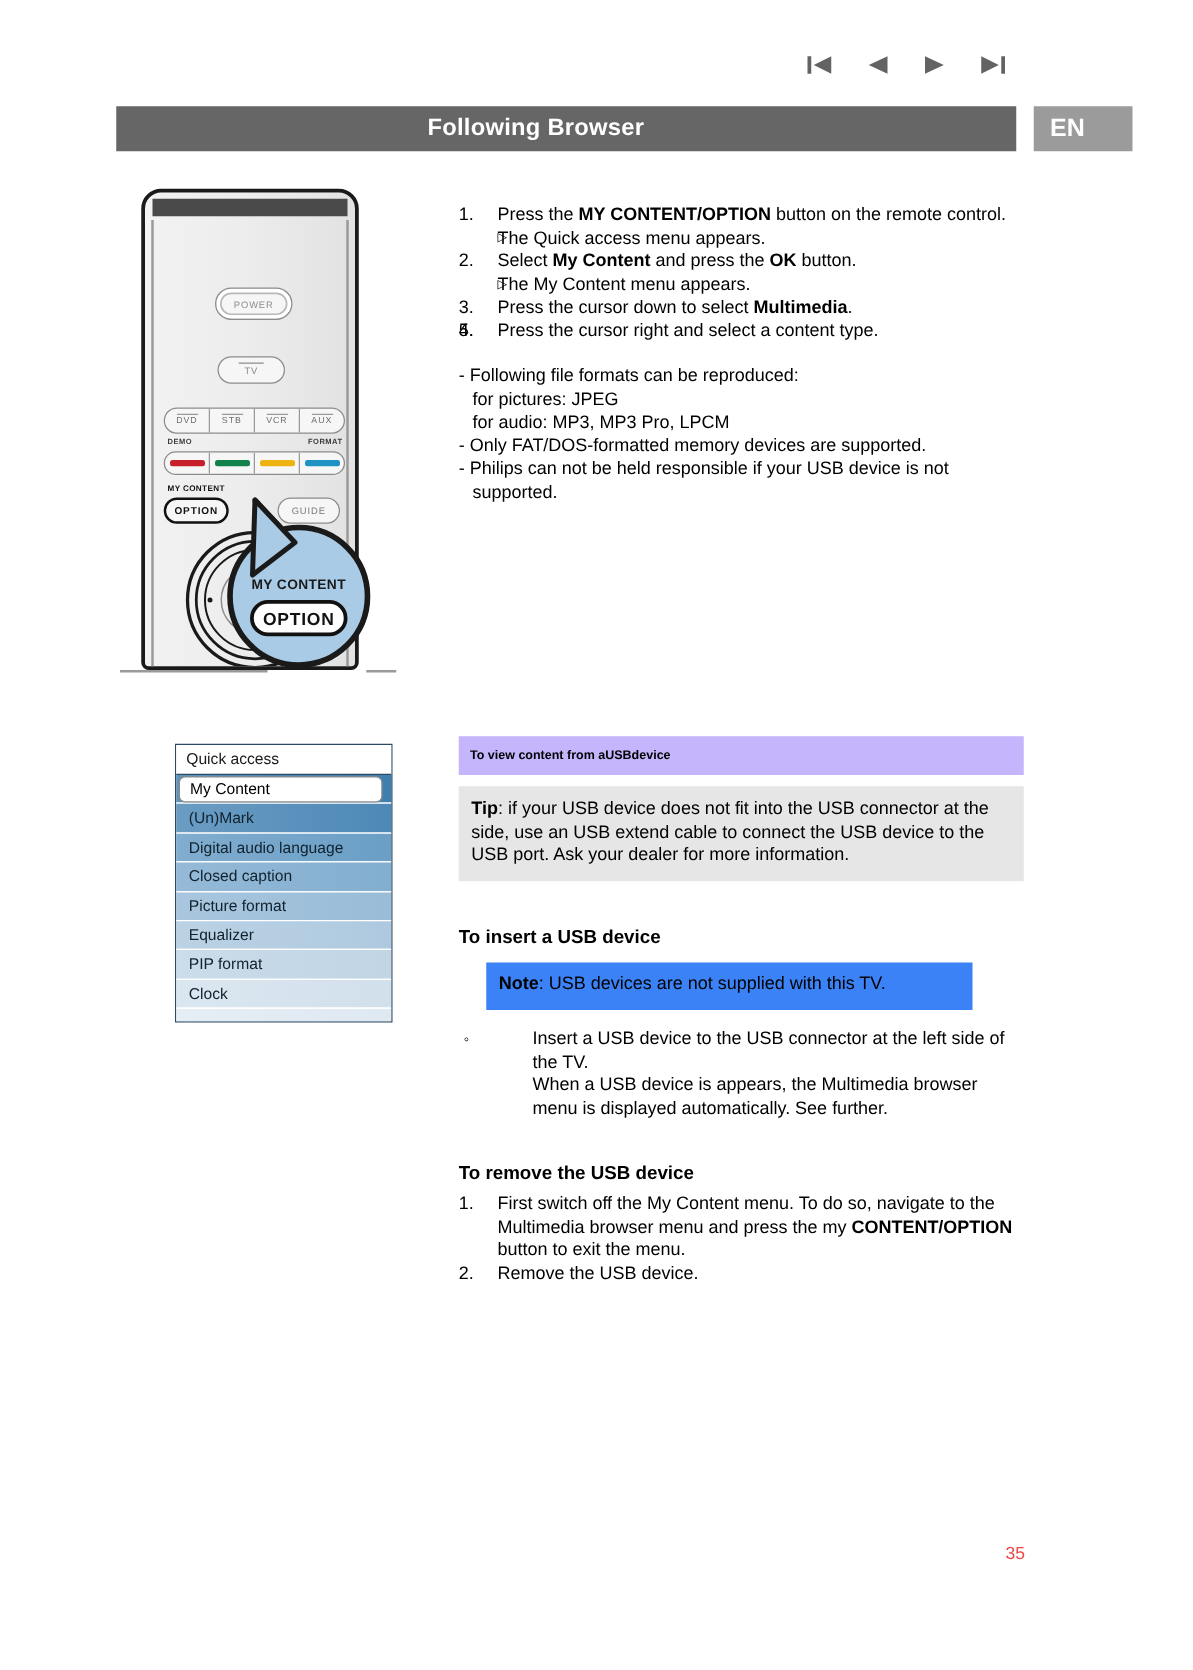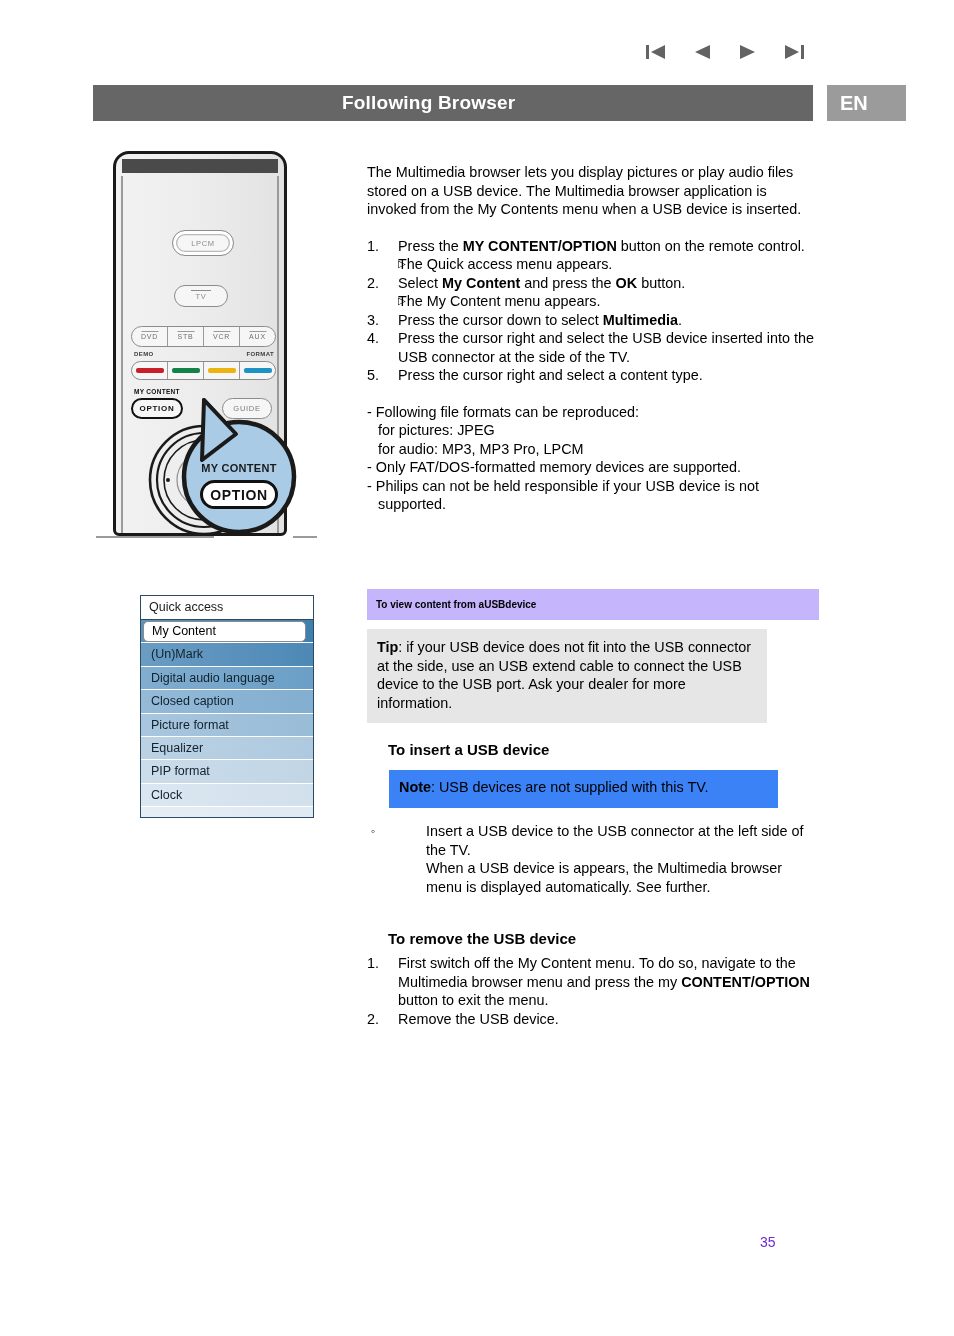--- a/index.html
+++ b/index.html
@@ -297,21 +297,21 @@
     display: flex;
     align-items: center;
     padding-left: 9px;
     box-sizing: border-box;
     font-size: 10px;
     font-weight: bold;
   }
   .tipbox {
     position: absolute;
     left: 367px;
-    width: 400px;
+    width: 452px;
     background: #e6e6e6;
     padding: 9px 10px 11px 10px;
     box-sizing: border-box;
     font-size: 14.4px;
     line-height: 18.5px;
   }
   .notebox {
     position: absolute;
     left: 389px;
     width: 389px;
@@ -320,37 +320,36 @@
     box-sizing: border-box;
     font-size: 14.4px;
     line-height: 18.5px;
   }
   .subhead {
     position: absolute;
     left: 367px;
     width: 452px;
     font-size: 15px;
     font-weight: bold;
-    margin-left: 21px;
   }
   .block {
     position: absolute;
     left: 367px;
     width: 452px;
     font-size: 14.4px;
     line-height: 18.5px;
   }
   b { font-weight: bold; }
 
   .page-num {
     position: absolute;
     left: 760px; top: 1234px;
-    width: 60px; text-align: left;
+    width: 60px; text-align: right;
     font-size: 14px;
-    color: #6d28d9;
+    color: #ef4444;
   }
 </style>
 </head>
 <body>
 
 <div class="nav-arrows">
   <span>
     <svg width="22" height="20" viewBox="0 0 22 20">
         <rect x="1" y="3" width="3" height="14" fill="#636363"></rect>
         <polygon points="20,3 20,17 6,10" fill="#636363"></polygon>
@@ -379,21 +378,21 @@
 </div>
 <div class="lang-badge">EN</div>
 
 <div class="remote-wrap">
 
   <div class="remote-body">
     <div class="remote-topstrip"></div>
     <div class="remote-edge-l"></div>
     <div class="remote-edge-r"></div>
 
-    <div class="btn-oval btn-power">LPCM</div>
+    <div class="btn-oval btn-power">POWER</div>
 
     <div class="btn-oval btn-tv">TV</div>
     <div class="btn-tv-line"></div>
 
     <div class="src-row">
       <div class="src-cell">DVD</div>
       <div class="src-cell">STB</div>
       <div class="src-cell">VCR</div>
       <div class="src-cell">AUX</div>
     </div>
@@ -461,21 +460,20 @@
     <div class="osd-item osd-i4">Picture format</div>
     <div class="osd-item osd-i5">Equalizer</div>
     <div class="osd-item osd-i6">PIP format</div>
     <div class="osd-item osd-i7">Clock</div>
     <div class="osd-bottompad"></div>
     <div class="osd-sel">My Content</div>
   </div>
 </div>
 
 <div class="content">
-  <p class="intro">The Multimedia browser lets you display pictures or play audio files stored on a USB device. The Multimedia browser application is invoked from the My Contents menu when a USB device is inserted.</p>
 
   <ol class="steps">
     <li>
       <span class="num">1.</span>
       <span>Press the </span><b>MY CONTENT/OPTION</b><span> button on the remote control.</span>
     </li>
     <li class="subline">
       <span class="tri">▷</span>
       <span>The Quick access menu appears.</span>
     </li>
@@ -486,21 +484,20 @@
     <li class="subline">
       <span class="tri">▷</span>
       <span>The My Content menu appears.</span>
     </li>
     <li>
       <span class="num">3.</span>
       <span>Press the cursor down to select </span><b>Multimedia</b><span>.</span>
     </li>
     <li>
       <span class="num">4.</span>
-      <span>Press the cursor right and select the USB device inserted into the USB connector at the side of the TV.</span>
     </li>
     <li>
       <span class="num">5.</span>
       <span>Press the cursor right and select a content type.</span>
     </li>
   </ol>
 
   <div class="dash-block">
     <p class="dline">- Following file formats can be reproduced:</p>
     <p class="dsub">for pictures: JPEG</p>

